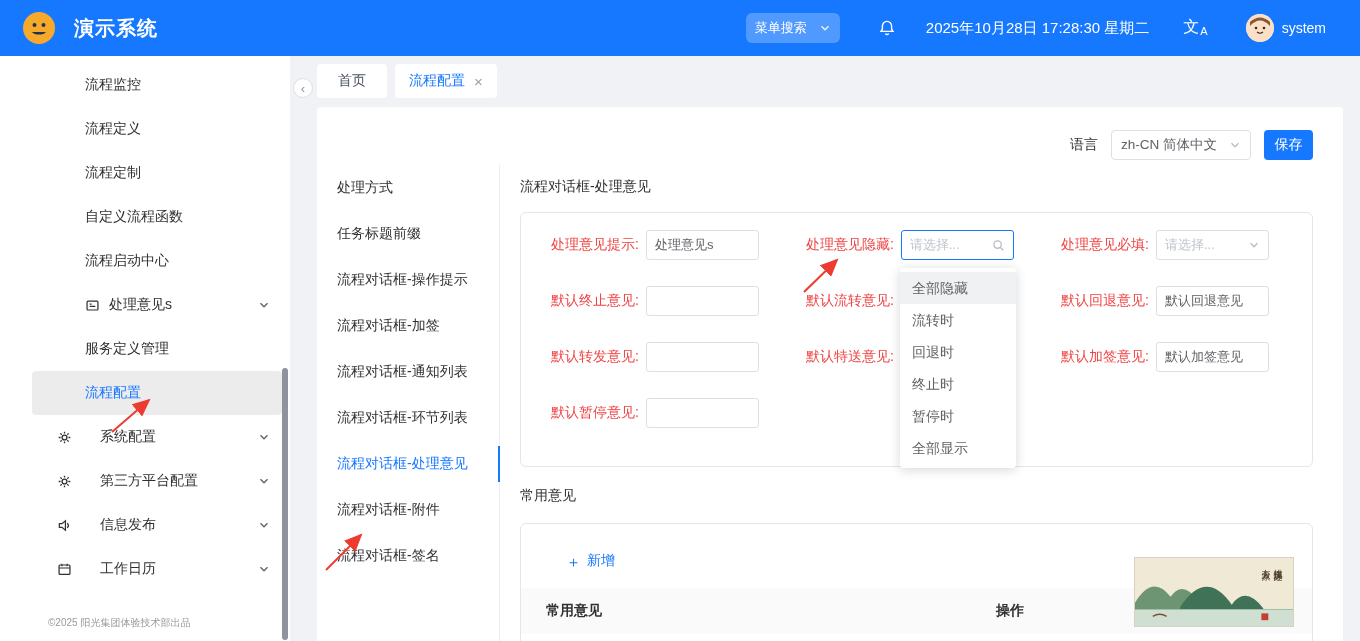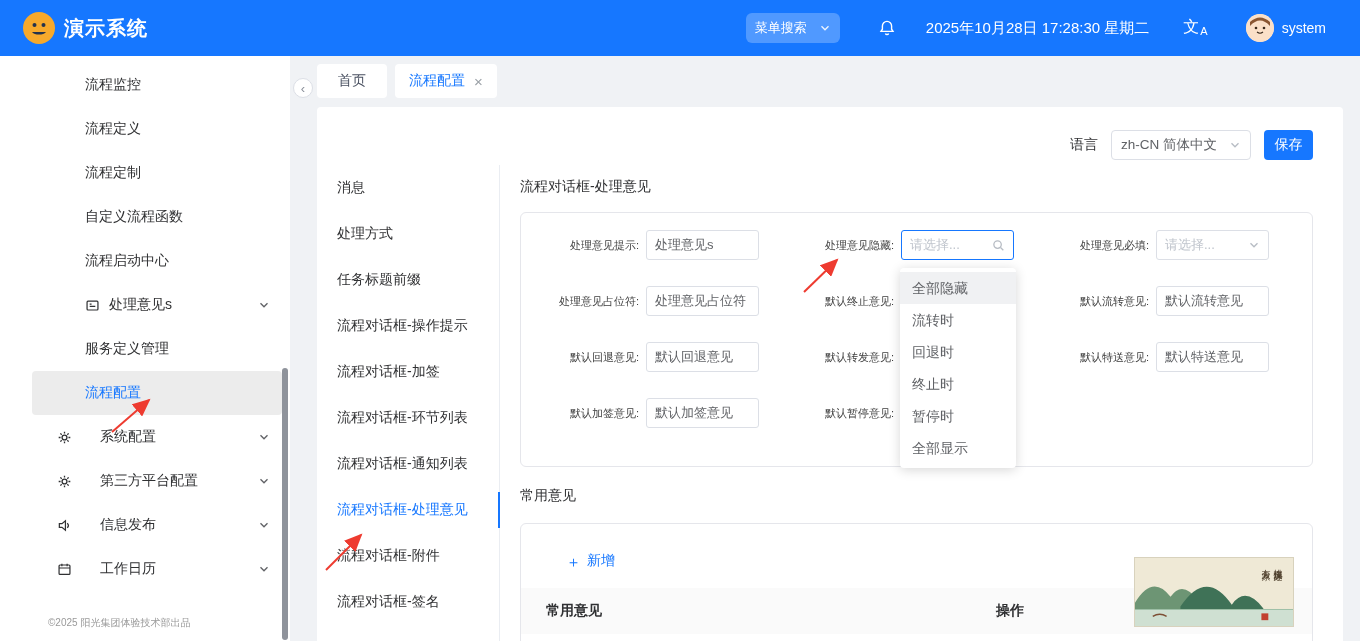--- a/index.html
+++ b/index.html
@@ -3,21 +3,21 @@
 <meta charset="utf-8">
 <style>
   * { box-sizing: border-box; margin: 0; padding: 0; }
   html,body { width:1360px; height:641px; overflow:hidden; }
   body { font-family:"Liberation Sans","DejaVu Sans",sans-serif; background:#f0f2f5; color:#303133; }
   .page { position:relative; width:1360px; height:641px; }
 
   
   header { height:56px; background:#1677ff; display:flex; align-items:center; padding:0 34px 0 22px; }
   .logo { width:34px; height:34px; flex:0 0 auto; }
-  .app-title { color:#fff; font-size:20px; font-weight:700; margin-left:8px; letter-spacing:1px; }
+  .app-title { color:#fff; font-size:20px; font-weight:700; margin-left:18px; letter-spacing:1px; }
   .h-spacer { flex:1; }
   .menu-search { width:94px; height:30px; background:rgba(255,255,255,.25); border-radius:6px; display:flex; align-items:center; justify-content:space-between; padding:0 9px; color:#fff; font-size:13px; cursor:pointer; }
   .bell { margin-left:38px; cursor:pointer; display:flex; }
   .datetime { margin-left:30px; color:#fff; font-size:15px; white-space:nowrap; }
   .translate { margin-left:34px; color:#fff; font-size:16px; cursor:pointer; display:flex; align-items:flex-start; line-height:1; }
   .translate .ta { font-size:11px; margin-left:1px; margin-top:7px; }
   .avatar { margin-left:38px; width:28px; height:28px; border-radius:50%; overflow:hidden; background:#fde3cf; flex:0 0 auto; }
   .username { margin-left:8px; color:#fff; font-size:14px; }
 
   
@@ -51,21 +51,21 @@
   .config-menu { width:183px; padding-left:20px; border-right:1px solid #eaedf2; flex:0 0 auto; }
   .menu-item { height:46px; display:flex; align-items:center; font-size:14px; color:#303133; cursor:pointer; position:relative; white-space:nowrap; }
   .menu-item.active { color:#1677ff; }
   .menu-item.active::after { content:""; position:absolute; right:-1px; top:5px; bottom:5px; width:2px; background:#1677ff; }
 
   .config-content { flex:1; padding:13px 30px 0 20px; position:relative; min-width:0; }
   .section-title { font-size:14px; color:#303133; }
   .form-box { margin-top:16px; border:1px solid #e5e6eb; border-radius:6px; padding:17px 18px 38px 5px; }
   .form-grid { display:grid; grid-template-columns:repeat(3,233px); column-gap:22px; row-gap:26px; }
   .cell { display:flex; align-items:center; height:30px; }
-  .f-label { width:120px; flex:0 0 auto; text-align:right; font-size:11px; color:#404040; padding-right:7px; white-space:nowrap; }
+  .f-label { width:120px; flex:0 0 auto; text-align:right; font-size:14px; color:#ef4444; padding-right:7px; white-space:nowrap; }
   .f-input { width:113px; height:30px; border:1px solid #dcdfe6; border-radius:3px; padding:0 8px; font-size:13px; color:#606266; outline:none; font-family:inherit; background:#fff; }
   .select { width:113px; height:30px; border:1px solid #dcdfe6; border-radius:3px; display:flex; align-items:center; justify-content:space-between; padding:0 8px; font-size:13px; position:relative; background:#fff; cursor:pointer; }
   .select .ph { color:#bfc4cc; }
   .select.focused { border-color:#1677ff; }
   .dropdown { position:absolute; top:37px; left:-2px; width:116px; background:#fff; border-radius:4px; box-shadow:0 2px 12px rgba(0,0,0,.16); padding:4px 0; z-index:20; }
   .dd-opt { height:32px; line-height:32px; padding:0 12px; font-size:14px; color:#606266; cursor:pointer; white-space:nowrap; }
   .dd-opt.hl { background:#f0f1f3; }
 
   .section-title2 { margin-top:20px; font-size:14px; color:#303133; }
   .common-box { margin-top:18px; border:1px solid #e5e6eb; border-radius:6px; position:relative; height:160px; overflow:hidden; }
@@ -253,39 +253,36 @@
             <svg width="12" height="12" viewBox="0 0 12 12" fill="none" stroke="#b7bcc4" stroke-width="1.3">
                 <path d="M2.5 4.2 6 7.8 9.5 4.2"></path>
               </svg>
           </div>
           <button class="save-btn">保存</button>
         </div>
 
         <div class="panel-body">
           <nav class="config-menu">
             <div class="menu-item">
-                <span>消息</span>
-              </div>
-            <div class="menu-item">
                 <span>处理方式</span>
               </div>
             <div class="menu-item">
                 <span>任务标题前缀</span>
               </div>
             <div class="menu-item">
                 <span>流程对话框-操作提示</span>
               </div>
             <div class="menu-item">
                 <span>流程对话框-加签</span>
               </div>
             <div class="menu-item">
+                <span>流程对话框-通知列表</span>
+              </div>
+            <div class="menu-item">
                 <span>流程对话框-环节列表</span>
-              </div>
-            <div class="menu-item">
-                <span>流程对话框-通知列表</span>
               </div>
             <div class="menu-item active">
                 <span>流程对话框-处理意见</span>
               </div>
             <div class="menu-item">
                 <span>流程对话框-附件</span>
               </div>
             <div class="menu-item">
                 <span>流程对话框-签名</span>
               </div>
@@ -323,24 +320,20 @@
                   <label class="f-label">处理意见必填:</label>
                   <div class="select">
                     <span class="ph">请选择...</span>
                     <svg width="12" height="12" viewBox="0 0 12 12" fill="none" stroke="#b7bcc4" stroke-width="1.3">
                         <path d="M2.5 4.2 6 7.8 9.5 4.2"></path>
                       </svg>
                   </div>
                 </div>
 
                 <div class="cell">
-                  <label class="f-label">处理意见占位符:</label>
-                  <input class="f-input" value="处理意见占位符" style="">
-                </div>
-                <div class="cell">
                   <label class="f-label">默认终止意见:</label>
                   <input class="f-input" style="">
                 </div>
                 <div class="cell">
                   <label class="f-label">默认流转意见:</label>
                   <input class="f-input" value="默认流转意见" style="">
                 </div>
 
                 <div class="cell">
                   <label class="f-label">默认回退意见:</label>

